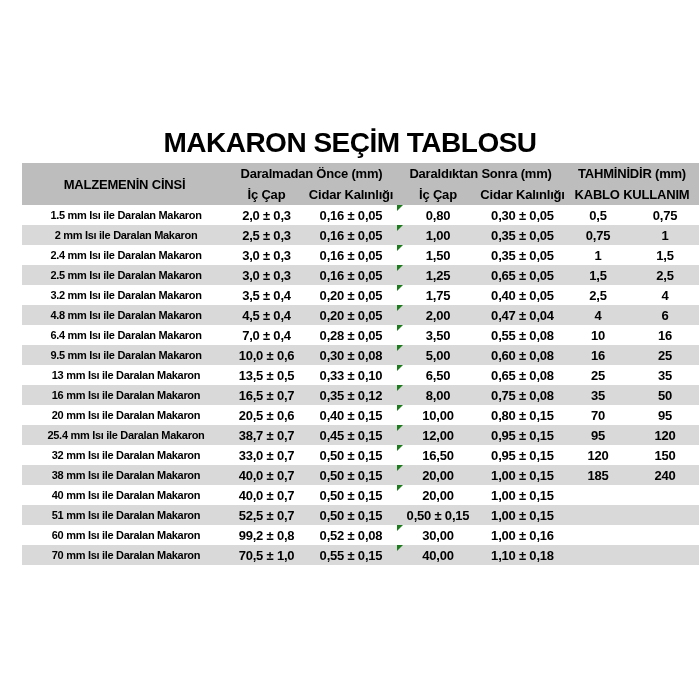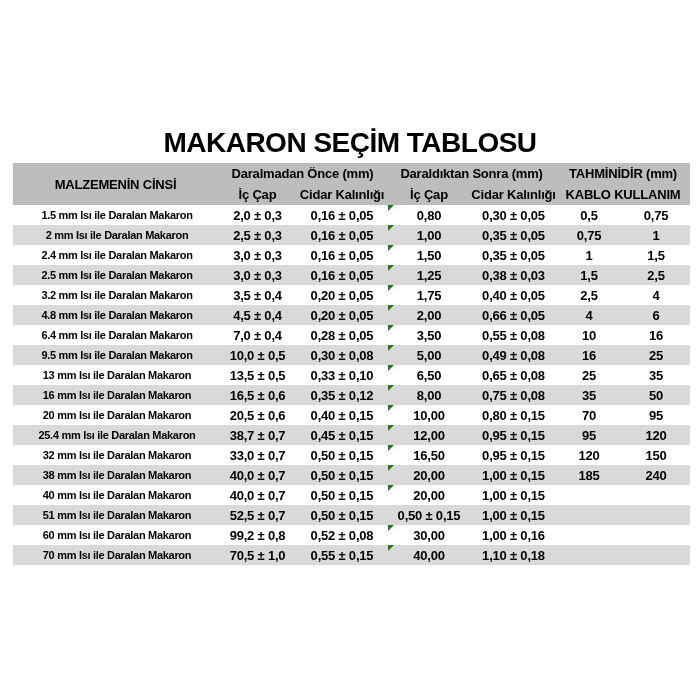--- a/index.html
+++ b/index.html
@@ -22,21 +22,21 @@
     text-align: center;
     font-size: 28px;
     font-weight: bold;
     letter-spacing: -0.5px;
     line-height: 34px;
   }
 
   .table-wrap {
     position: absolute;
     top: 163px;
-    left: 13px;
+    left: 22px;
   }
 
   table {
     border-collapse: collapse;
     table-layout: fixed;
     width: 677px;
   }
   th, td {
     padding: 0;
     font-weight: bold;
@@ -138,72 +138,72 @@
             <td><span class="flag"></span>1,50</td>
             <td>0,35 ± 0,05</td>
             <td>1</td>
             <td>1,5</td>
           </tr>
           <tr class="stripe">
             <td class="mat">2.5 mm Isı ile Daralan Makaron</td>
             <td>3,0 ± 0,3</td>
             <td>0,16 ± 0,05</td>
             <td><span class="flag"></span>1,25</td>
-            <td>0,38 ± 0,03</td>
+            <td>0,65 ± 0,05</td>
             <td>1,5</td>
             <td>2,5</td>
           </tr>
           <tr>
             <td class="mat">3.2 mm Isı ile Daralan Makaron</td>
             <td>3,5 ± 0,4</td>
             <td>0,20 ± 0,05</td>
             <td><span class="flag"></span>1,75</td>
             <td>0,40 ± 0,05</td>
             <td>2,5</td>
             <td>4</td>
           </tr>
           <tr class="stripe">
             <td class="mat">4.8 mm Isı ile Daralan Makaron</td>
             <td>4,5 ± 0,4</td>
             <td>0,20 ± 0,05</td>
             <td><span class="flag"></span>2,00</td>
-            <td>0,66 ± 0,05</td>
+            <td>0,47 ± 0,04</td>
             <td>4</td>
             <td>6</td>
           </tr>
           <tr>
             <td class="mat">6.4 mm Isı ile Daralan Makaron</td>
             <td>7,0 ± 0,4</td>
             <td>0,28 ± 0,05</td>
             <td><span class="flag"></span>3,50</td>
             <td>0,55 ± 0,08</td>
             <td>10</td>
             <td>16</td>
           </tr>
           <tr class="stripe">
             <td class="mat">9.5 mm Isı ile Daralan Makaron</td>
-            <td>10,0 ± 0,5</td>
+            <td>10,0 ± 0,6</td>
             <td>0,30 ± 0,08</td>
             <td><span class="flag"></span>5,00</td>
-            <td>0,49 ± 0,08</td>
+            <td>0,60 ± 0,08</td>
             <td>16</td>
             <td>25</td>
           </tr>
           <tr>
             <td class="mat">13 mm Isı ile Daralan Makaron</td>
             <td>13,5 ± 0,5</td>
             <td>0,33 ± 0,10</td>
             <td><span class="flag"></span>6,50</td>
             <td>0,65 ± 0,08</td>
             <td>25</td>
             <td>35</td>
           </tr>
           <tr class="stripe">
             <td class="mat">16 mm Isı ile Daralan Makaron</td>
-            <td>16,5 ± 0,6</td>
+            <td>16,5 ± 0,7</td>
             <td>0,35 ± 0,12</td>
             <td><span class="flag"></span>8,00</td>
             <td>0,75 ± 0,08</td>
             <td>35</td>
             <td>50</td>
           </tr>
           <tr>
             <td class="mat">20 mm Isı ile Daralan Makaron</td>
             <td>20,5 ± 0,6</td>
             <td>0,40 ± 0,15</td>

